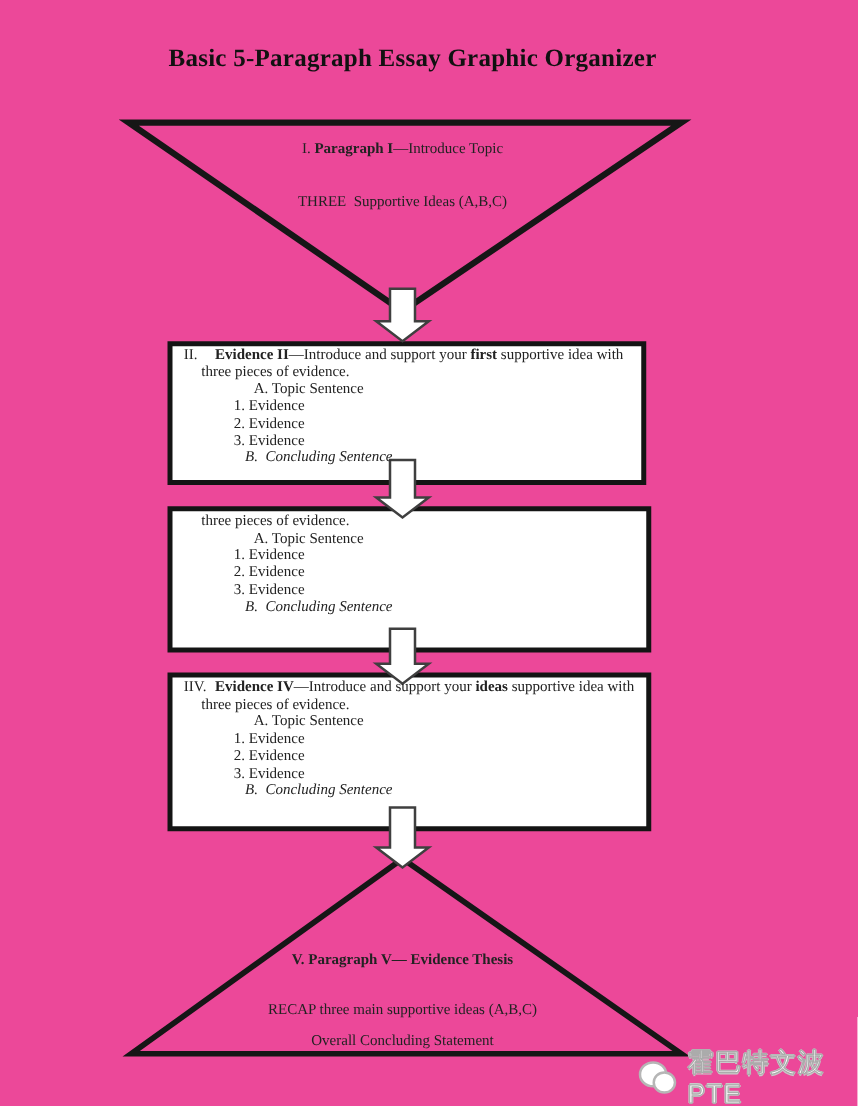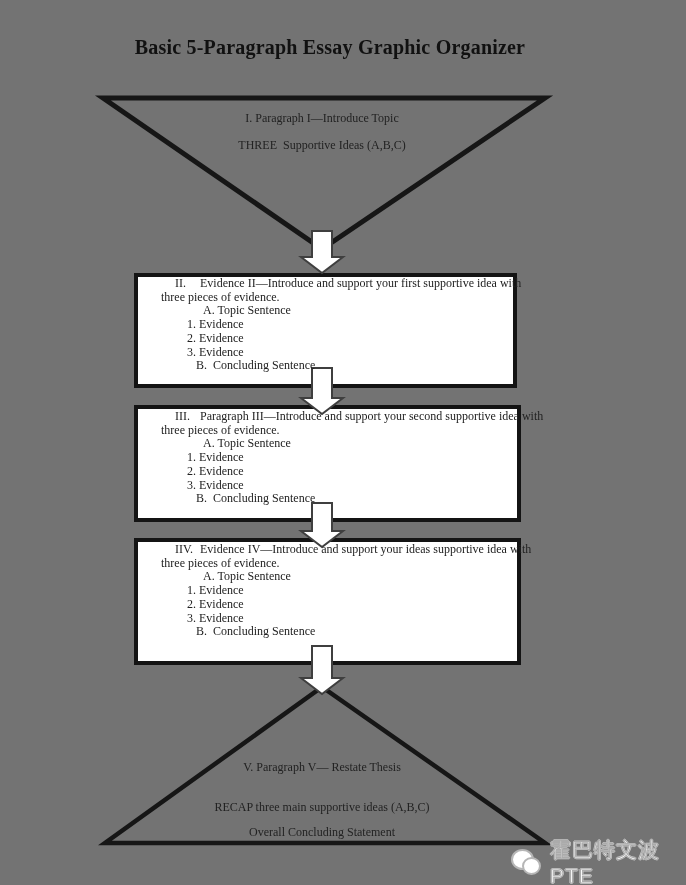--- a/index.html
+++ b/index.html
@@ -1,40 +1,40 @@
 <!DOCTYPE html>
 <html><head>
 <meta charset="utf-8">
 <style>
   html,body{margin:0;padding:0;background:#ffffff;}
   #page{
-    position:relative;width:686px;height:885px;background:#737373;overflow:hidden;
+    position:relative;width:686px;height:885px;background:#ec4899;overflow:hidden;
     font-family:"Liberation Serif","DejaVu Serif",serif;color:#1c1c1c;
   }
   #shapes{position:absolute;left:0;top:0;}
   .abs{position:absolute;}
   .page-title{
     left:0;top:36px;width:660px;text-align:center;
     font-size:20px;font-weight:bold;letter-spacing:.2px;color:#111;
   }
   .t-line{
     left:122px;width:400px;text-align:center;
     font-size:12px;line-height:14px;white-space:pre;color:#222;
   }
-  .bold{font-weight:normal;}
+  .bold{font-weight:bold;}
   .box-text{
     left:147px;width:368px;font-size:12px;line-height:13.7px;color:#222;
   }
   .h-line1{white-space:pre;}
-  .prefix{display:inline-block;width:25px;margin-left:28px;}
+  .prefix{display:inline-block;width:25px;}
   .h-line2{margin-left:14px;white-space:pre;}
   .item{white-space:pre;}
   .ind-a{margin-left:56px;}
   .ind-n{margin-left:40px;}
-  .ind-b{margin-left:49px;}
+  .ind-b{margin-left:49px;font-style:italic;}
   .pyr-line{left:122px;width:400px;text-align:center;font-size:12px;line-height:14px;white-space:pre;color:#222;}
   .watermark{
     left:510px;top:836px;display:flex;align-items:center;gap:6px;
     font-family:"Liberation Sans","DejaVu Sans",sans-serif;
   }
   .wm-logo{position:relative;width:34px;height:30px;flex:0 0 auto;}
   .wm-c1{position:absolute;left:1px;top:2px;width:19px;height:17px;border:2px solid #b6b6b6;border-radius:50%;background:#fff;}
   .wm-c2{position:absolute;left:12px;top:10px;width:15px;height:14px;border:2px solid #b6b6b6;border-radius:50%;background:#fff;}
   .wm-text{
     font-size:21px;letter-spacing:1px;color:#ffffff;
@@ -59,53 +59,52 @@
 
     <polygon points="312,231 332,231 332,257 343,257 322,273 301,257 312,257" fill="#ffffff" stroke="#3f3f3f" stroke-width="2" stroke-linejoin="miter"></polygon>
     <polygon points="312,368 332,368 332,398 343,398 322,414 301,398 312,398" fill="#ffffff" stroke="#3f3f3f" stroke-width="2"></polygon>
     <polygon points="312,503 332,503 332,531 343,531 322,547 301,531 312,531" fill="#ffffff" stroke="#3f3f3f" stroke-width="2"></polygon>
     <polygon points="312,646 332,646 332,678 343,678 322,694 301,678 312,678" fill="#ffffff" stroke="#3f3f3f" stroke-width="2"></polygon>
   </svg>
 
   <div class="abs page-title">Basic 5-Paragraph Essay Graphic Organizer</div>
 
   <div class="abs t-line" style="top:111px"><span>I. </span><span class="bold">Paragraph I</span><span>—Introduce Topic</span></div>
-  <div class="abs t-line" style="top:138px">THREE  Supportive Ideas (A,B,C)</div>
+  <div class="abs t-line" style="top:154px">THREE  Supportive Ideas (A,B,C)</div>
 
   <div class="abs box-text" style="top:277px">
     <div class="h-line1"><span class="prefix">II.</span><span class="bold">Evidence II</span><span>—Introduce and support your </span><span class="bold">first</span><span> supportive idea with</span></div>
     <div class="h-line2">three pieces of evidence.</div>
     <div class="item ind-a">A. Topic Sentence</div>
     <div class="item ind-n">1. Evidence</div>
     <div class="item ind-n">2. Evidence</div>
     <div class="item ind-n">3. Evidence</div>
     <div class="item ind-b">B.  Concluding Sentence</div>
   </div>
 
   <div class="abs box-text" style="top:410px">
-    <div class="h-line1"><span class="prefix">III.</span><span class="bold">Paragraph III</span><span>—Introduce and support your </span><span class="bold">second</span><span> supportive idea with</span></div>
     <div class="h-line2">three pieces of evidence.</div>
     <div class="item ind-a">A. Topic Sentence</div>
     <div class="item ind-n">1. Evidence</div>
     <div class="item ind-n">2. Evidence</div>
     <div class="item ind-n">3. Evidence</div>
     <div class="item ind-b">B.  Concluding Sentence</div>
   </div>
 
   <div class="abs box-text" style="top:543px">
     <div class="h-line1"><span class="prefix">IIV.</span><span class="bold">Evidence IV</span><span>—Introduce and support your </span><span class="bold">ideas</span><span> supportive idea with</span></div>
     <div class="h-line2">three pieces of evidence.</div>
     <div class="item ind-a">A. Topic Sentence</div>
     <div class="item ind-n">1. Evidence</div>
     <div class="item ind-n">2. Evidence</div>
     <div class="item ind-n">3. Evidence</div>
     <div class="item ind-b">B.  Concluding Sentence</div>
   </div>
 
-  <div class="abs pyr-line bold" style="top:760px">V. Paragraph V— Restate Thesis</div>
+  <div class="abs pyr-line bold" style="top:760px">V. Paragraph V— Evidence Thesis</div>
   <div class="abs pyr-line" style="top:800px">RECAP three main supportive ideas (A,B,C)</div>
   <div class="abs pyr-line" style="top:825px">Overall Concluding Statement</div>
 
   <div class="abs watermark">
     <span class="wm-logo">
       <span class="wm-c1"></span>
       <span class="wm-c2"></span>
     </span>
     <span class="wm-text">霍巴特文波PTE</span>
   </div>

